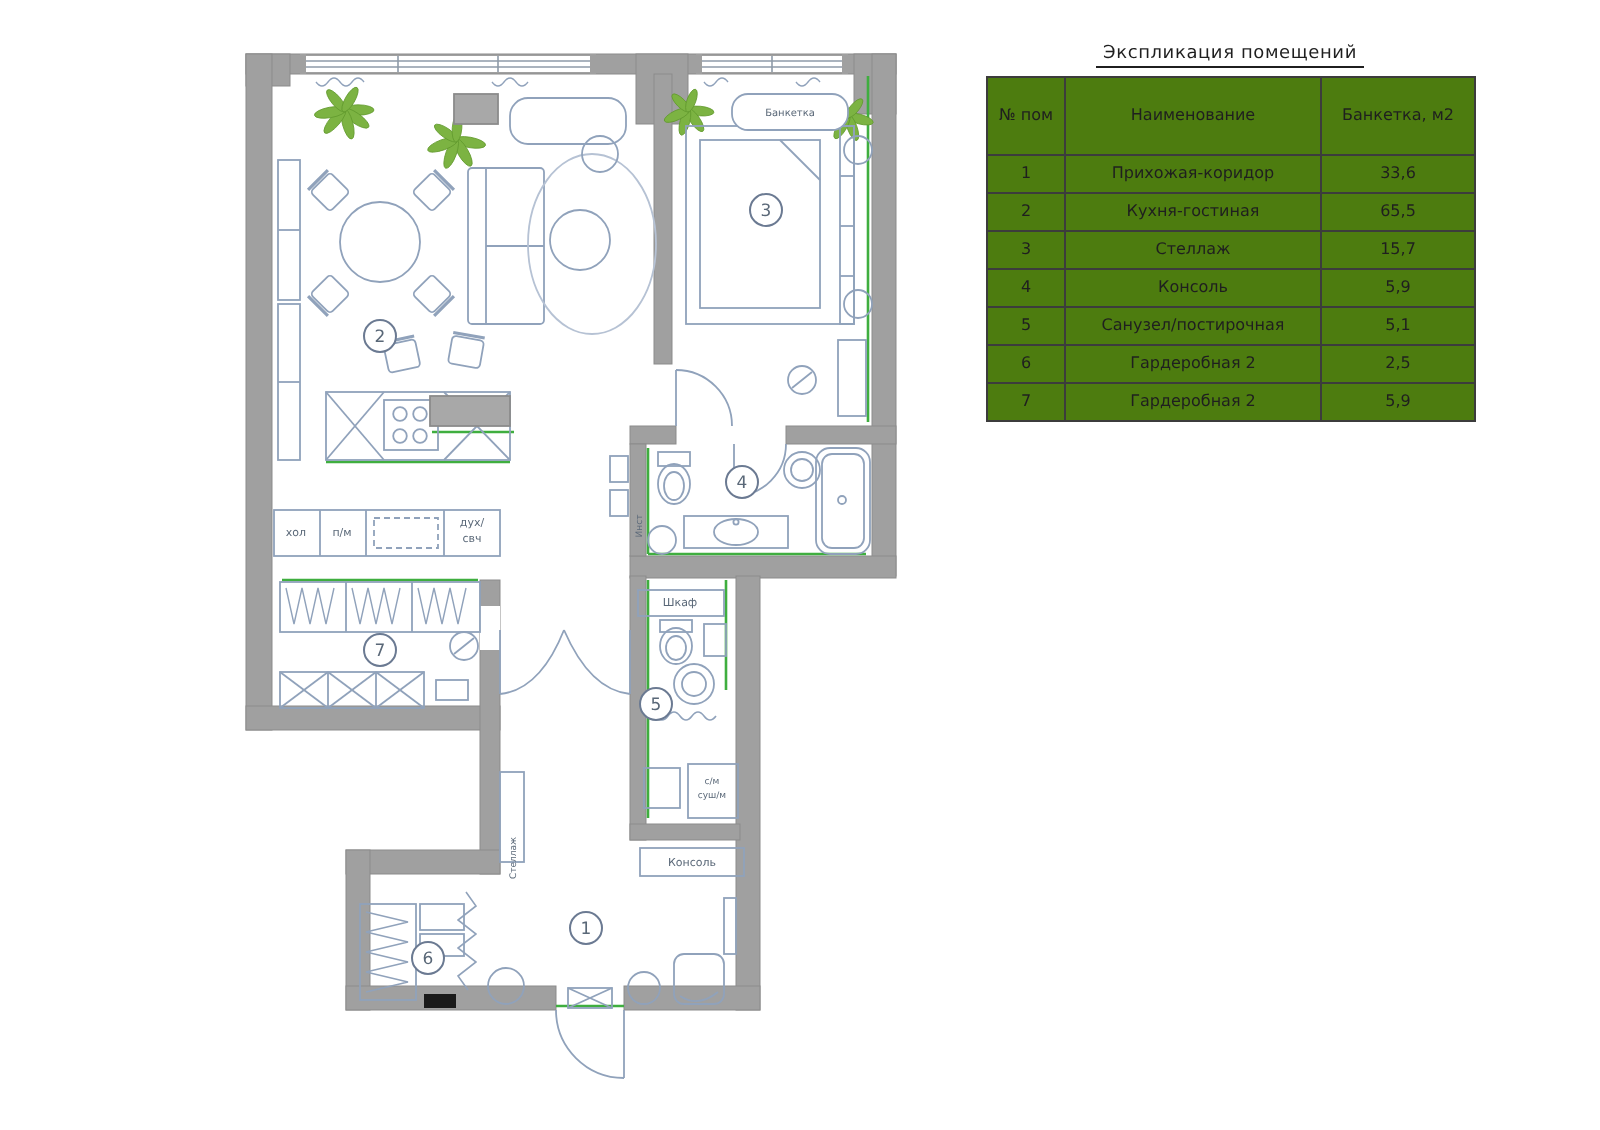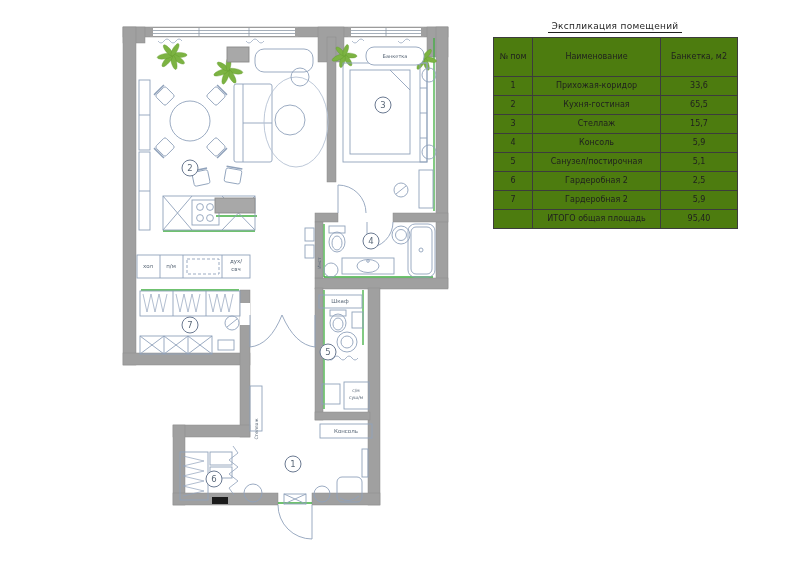--- a/index.html
+++ b/index.html
@@ -401,20 +401,15 @@
     <tr>
       <td>6</td>
       <td class="name-cell">Гардеробная 2</td>
       <td>2,5</td>
     </tr>
     <tr>
       <td>7</td>
       <td class="name-cell">Гардеробная 2</td>
       <td>5,9</td>
     </tr>
-    <tr>
-      <td></td>
-      <td class="name-cell">ИТОГО общая площадь</td>
-      <td>95,40</td>
-    </tr>
   </tbody>
     </table>
 </div>
 
 </body></html>

